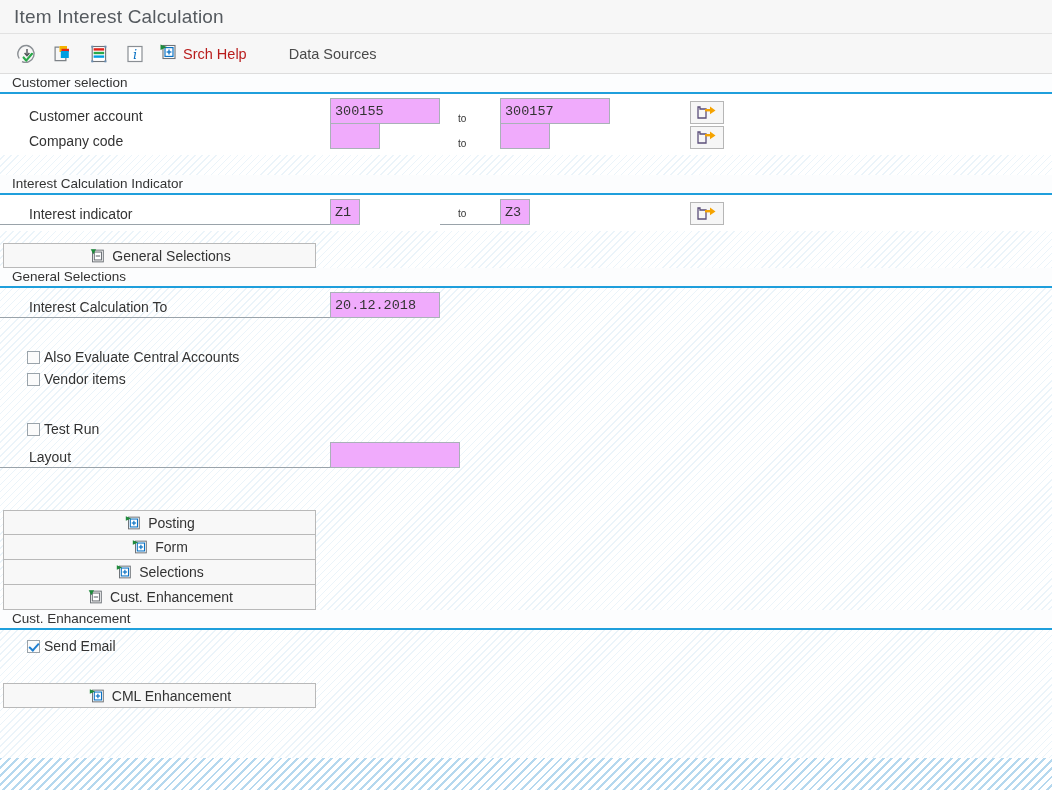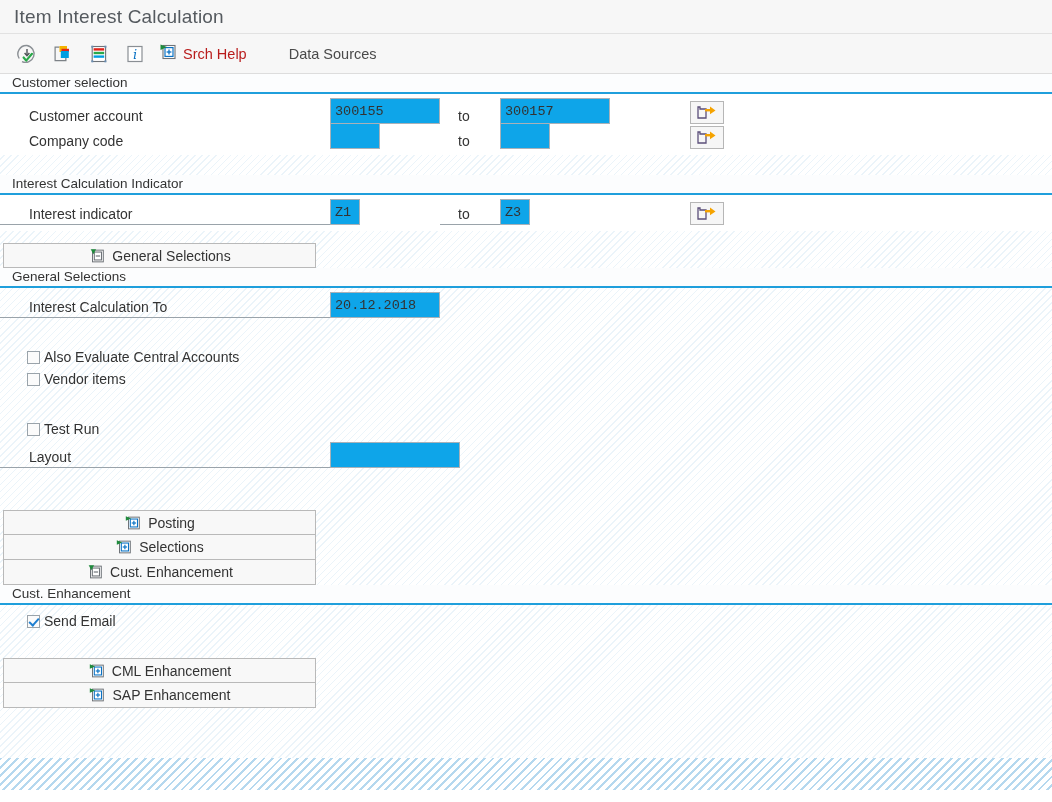--- a/index.html
+++ b/index.html
@@ -140,38 +140,38 @@
   }
   .lbl-underline {
     border-bottom: 1px solid #9aa3aa;
     height: 22px;
     display: flex;
     align-items: center;
   }
   .inp {
     height: 21px;
     border: 1px solid #a9b1b8;
-    background: #0ea5e9;
+    background: #f0abfc;
     font-family: "Liberation Mono", monospace;
     font-size: 13.5px;
     color: #333;
     padding: 12px 4px;
     box-sizing: border-box;
     outline: none;
   }
   .inp.w110 { width: 110px; }
   .inp.w50  { width: 50px; }
   .inp.w30  { width: 30px; }
   .inp.w130 { width: 130px; }
   .to-cell {
     width: 60px;
     text-align: left;
     padding-left: 18px;
     box-sizing: border-box;
-    font-size: 14px;
+    font-size: 10px;
     color: #333;
   }
   .to-cell.ul {
     border-bottom: 1px solid #9aa3aa;
     height: 22px;
     display: flex;
     align-items: center;
   }
   .multi-btn {
     width: 34px;
@@ -446,20 +446,32 @@
             <rect x="5" y="3.5" width="12" height="13" fill="#ffffff" stroke="#6e7378" stroke-width="1.1"></rect>
             <rect x="7" y="5.6" width="8" height="8.8" fill="#ffffff" stroke="#0a72c4" stroke-width="1.2"></rect>
             <line x1="11" y1="7.4" x2="11" y2="12.6" stroke="#0a72c4" stroke-width="1.3"></line>
             <line x1="8.6" y1="10" x2="13.4" y2="10" stroke="#0a72c4" stroke-width="1.3"></line>
             <path d="M2 2.5 L8 5 L2 7.6 z" fill="#1f8a3c"></path>
           </svg>
         </span>
         <span>Posting</span>
       </div>
 
+      <div class="sect-btn">
+        <span class="ic">
+          <svg width="18" height="18" viewBox="0 0 20 20">
+            <rect x="5" y="3.5" width="12" height="13" fill="#ffffff" stroke="#6e7378" stroke-width="1.1"></rect>
+            <rect x="7" y="5.6" width="8" height="8.8" fill="#ffffff" stroke="#0a72c4" stroke-width="1.2"></rect>
+            <line x1="11" y1="7.4" x2="11" y2="12.6" stroke="#0a72c4" stroke-width="1.3"></line>
+            <line x1="8.6" y1="10" x2="13.4" y2="10" stroke="#0a72c4" stroke-width="1.3"></line>
+            <path d="M2 2.5 L8 5 L2 7.6 z" fill="#1f8a3c"></path>
+          </svg>
+        </span>
+        <span>Form</span>
+      </div>
 
       <div class="sect-btn">
         <span class="ic">
           <svg width="18" height="18" viewBox="0 0 20 20">
             <rect x="5" y="3.5" width="12" height="13" fill="#ffffff" stroke="#6e7378" stroke-width="1.1"></rect>
             <rect x="7" y="5.6" width="8" height="8.8" fill="#ffffff" stroke="#0a72c4" stroke-width="1.2"></rect>
             <line x1="11" y1="7.4" x2="11" y2="12.6" stroke="#0a72c4" stroke-width="1.3"></line>
             <line x1="8.6" y1="10" x2="13.4" y2="10" stroke="#0a72c4" stroke-width="1.3"></line>
             <path d="M2 2.5 L8 5 L2 7.6 z" fill="#1f8a3c"></path>
           </svg>
@@ -502,31 +514,19 @@
             <rect x="5" y="3.5" width="12" height="13" fill="#ffffff" stroke="#6e7378" stroke-width="1.1"></rect>
             <rect x="7" y="5.6" width="8" height="8.8" fill="#ffffff" stroke="#0a72c4" stroke-width="1.2"></rect>
             <line x1="11" y1="7.4" x2="11" y2="12.6" stroke="#0a72c4" stroke-width="1.3"></line>
             <line x1="8.6" y1="10" x2="13.4" y2="10" stroke="#0a72c4" stroke-width="1.3"></line>
             <path d="M2 2.5 L8 5 L2 7.6 z" fill="#1f8a3c"></path>
           </svg>
         </span>
         <span>CML Enhancement</span>
       </div>
 
-      <div class="sect-btn">
-        <span class="ic">
-          <svg width="18" height="18" viewBox="0 0 20 20">
-            <rect x="5" y="3.5" width="12" height="13" fill="#ffffff" stroke="#6e7378" stroke-width="1.1"></rect>
-            <rect x="7" y="5.6" width="8" height="8.8" fill="#ffffff" stroke="#0a72c4" stroke-width="1.2"></rect>
-            <line x1="11" y1="7.4" x2="11" y2="12.6" stroke="#0a72c4" stroke-width="1.3"></line>
-            <line x1="8.6" y1="10" x2="13.4" y2="10" stroke="#0a72c4" stroke-width="1.3"></line>
-            <path d="M2 2.5 L8 5 L2 7.6 z" fill="#1f8a3c"></path>
-          </svg>
-        </span>
-        <span>SAP Enhancement</span>
-      </div>
 
     </div>
 
     <div class="stripe-strong" style="position:absolute;left:0;right:0;bottom:0;height:32px;"></div>
 
   </div>
 </div>
 
 </body></html>

